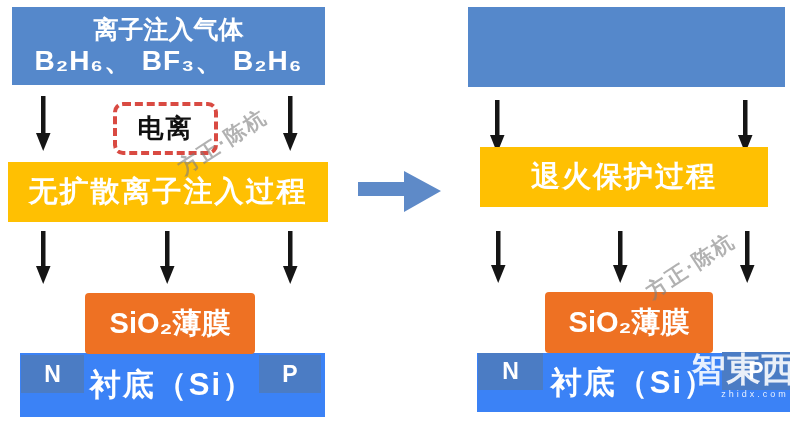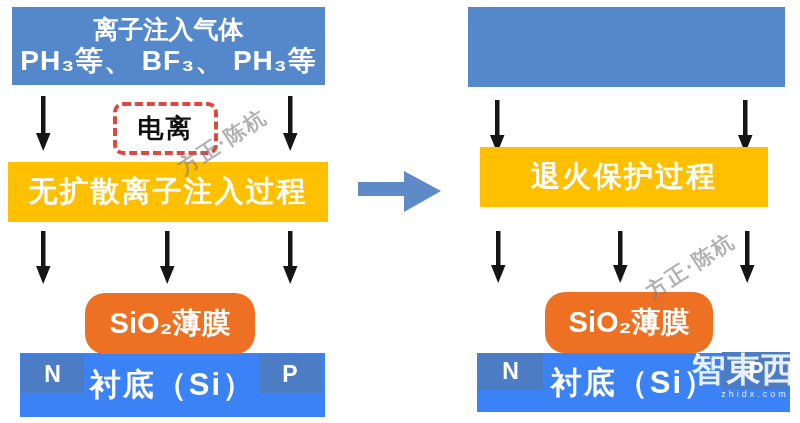--- a/index.html
+++ b/index.html
@@ -6,21 +6,21 @@
   .stage{
     position:relative;width:800px;height:423px;background:#ffffff;overflow:hidden;
     font-family:"Liberation Sans","DejaVu Sans",sans-serif;
   }
   .abs{position:absolute;box-sizing:border-box;}
   .box{display:flex;align-items:center;justify-content:center;text-align:center;color:#ffffff;font-weight:bold;}
   .gas-box{background:#5588CB;flex-direction:column;line-height:1.2;}
   .gas-title{font-size:25px;}
   .gas-list{font-size:28px;letter-spacing:1px;}
   .process-box{background:#FFC002;font-size:29px;letter-spacing:2px;}
-  .film-box{background:#EE7123;border-radius:20px;font-size:29px;z-index:3;}
+  .film-box{background:#EE7123;border-radius:4px;font-size:29px;z-index:3;}
   .substrate{background:#3b82f6;font-size:31px;letter-spacing:2px;z-index:1;}
   .region{background:#4B7CC4;font-size:23px;z-index:2;}
   .ionize-box{
     background:#ffffff;border:4px dashed #D94A42;border-radius:10px;
     color:#111111;font-size:26px;font-weight:bold;z-index:4;letter-spacing:2px;
   }
   .wm-author{
     color:rgba(125,125,125,0.6);font-size:21px;letter-spacing:2px;white-space:nowrap;
     transform:rotate(-33deg);transform-origin:center;z-index:6;font-weight:bold;
   }
@@ -29,21 +29,21 @@
   .wm-brand .brand-domain{font-size:9px;letter-spacing:3px;margin-top:3px;padding-left:22px;}
   svg{display:block;}
 </style>
 </head>
 <body>
 
 <div class="stage">
 
   <div class="abs box gas-box" style="left:12px;top:7px;width:313px;height:78px;">
     <div class="gas-title">离子注入气体</div>
-    <div class="gas-list">PH₃等、 BF₃、 PH₃等</div>
+    <div class="gas-list">B₂H₆、 BF₃、 B₂H₆</div>
   </div>
 
   <svg class="abs" style="left:35px;top:96px;" width="16" height="55" viewBox="0 0 16 55">
     <rect x="6" y="0" width="4.5" height="38" fill="#151515"></rect>
       <polygon points="1,37 15.5,37 8.2,55" fill="#151515"></polygon>
   </svg>
   <svg class="abs" style="left:282px;top:96px;" width="16" height="55" viewBox="0 0 16 55">
     <rect x="6" y="0" width="4.5" height="38" fill="#151515"></rect>
       <polygon points="1,37 15.5,37 8.2,55" fill="#151515"></polygon>
   </svg>

